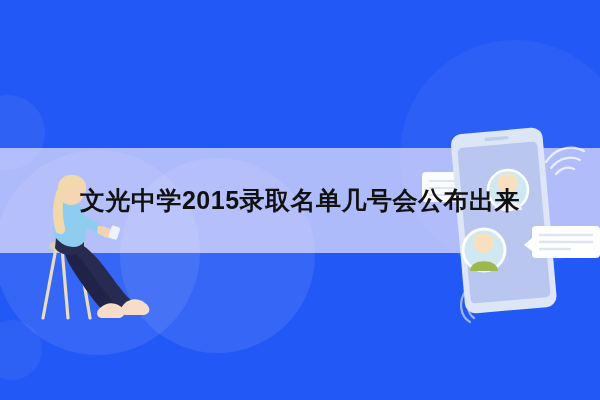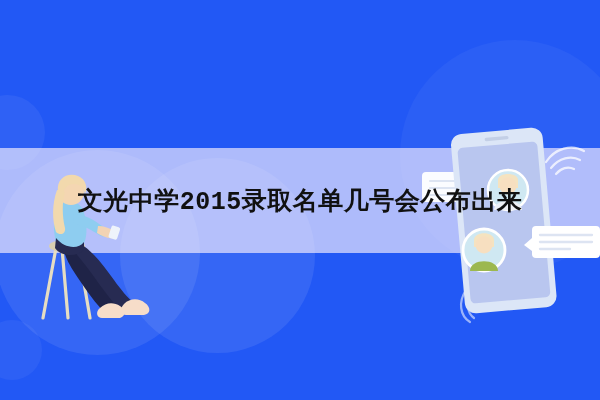--- a/index.html
+++ b/index.html
@@ -74,21 +74,21 @@
     height: 105px;
     display: flex;
     align-items: center;
     justify-content: center;
     color: #111111;
     font-size: 25px;
     font-weight: 700;
     letter-spacing: .5px;
     white-space: nowrap;
     z-index: 40;
-    font-family: Liberation Mono, monospace;
+    font-family: Liberation Sans, sans-serif;
   }
 </style>
 </head>
 <body>
 
 <div id="stage">
 
   <div class="band-blue" id="band-top"></div>
   <div id="band-light"></div>
   <div class="band-blue" id="band-bottom"></div>

